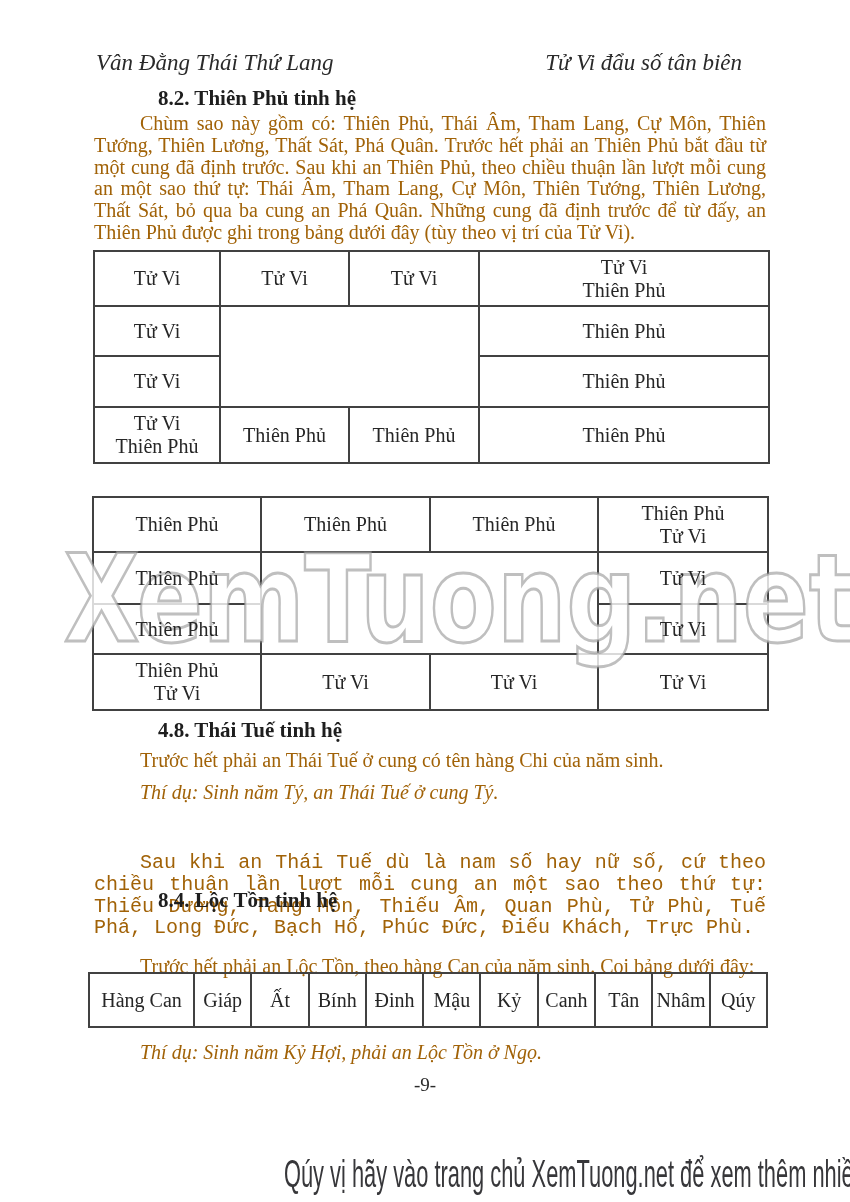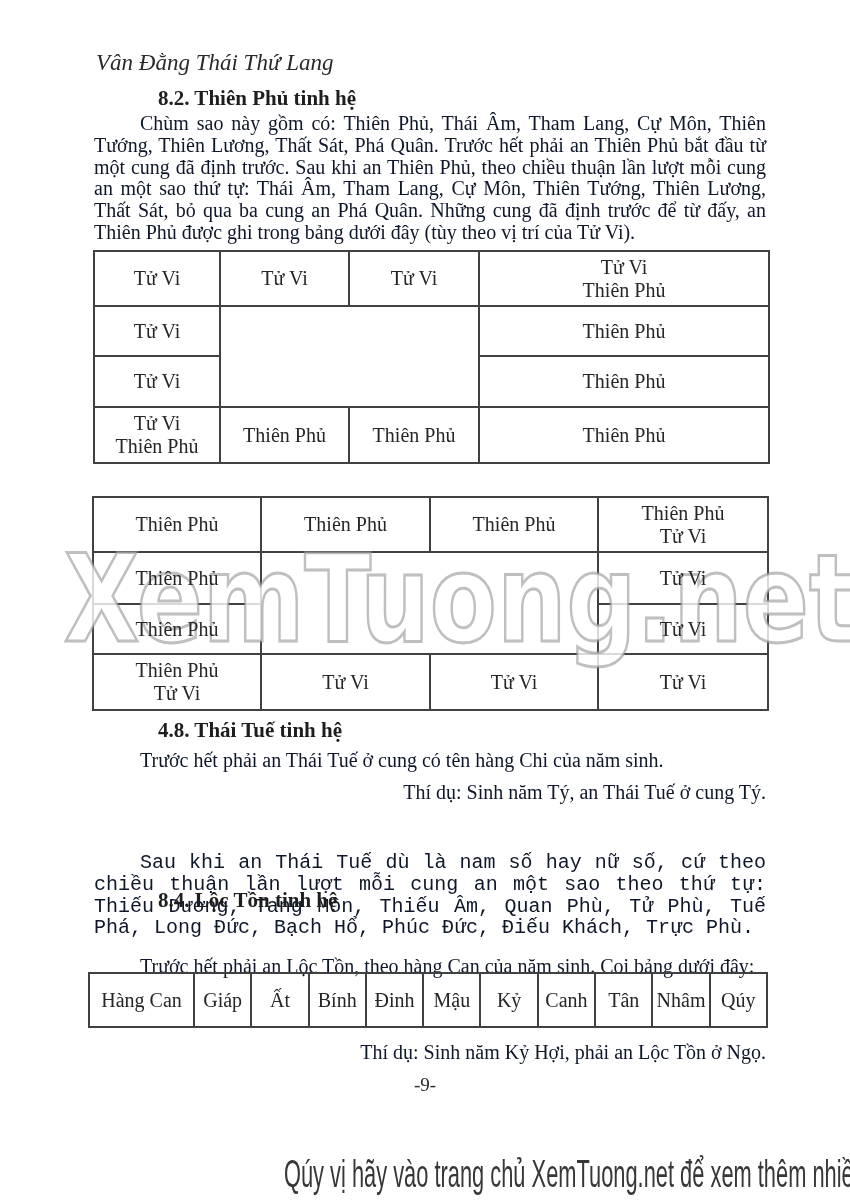--- a/index.html
+++ b/index.html
@@ -19,24 +19,24 @@
   }
   .header-right { padding-right:24px; }
   .sec-heading {
     position:absolute; left:158px;
     font-size:21px; font-weight:bold; color:#1e1e1e;
     white-space:nowrap;
   }
   .para {
     position:absolute; left:94px; width:672px;
     font-size:20px; line-height:21.8px;
-    text-align:justify; color:#0f172a;
+    text-align:justify; color:#a16207;
   }
   .indent { text-indent:46px; }
-  .ex { text-align:right; }
+  .ex { font-style:italic; text-align:left; }
   table { border-collapse:collapse; position:absolute; table-layout:fixed; background:transparent; }
   td {
     border:2px solid #414141;
     text-align:center; vertical-align:middle;
     font-size:20px; line-height:23px; color:#262626;
     padding:1px;
   }
   .t1 { top:250px; left:93px; width:675px; }
   .t2 { top:496px; left:92px; width:675px; }
   .t2 td .cl { position:relative; z-index:2; }  
@@ -62,20 +62,21 @@
   .banner .inner {
     display:inline-block; white-space:nowrap;
     transform:scaleX(0.56); transform-origin:center;
   }
 </style>
 </head>
 <body>
 
 <div class="abs header">
   <span>Vân Đằng Thái Thứ Lang</span>
+  <span class="header-right">Tử Vi đẩu số tân biên</span>
 </div>
 
 <div class="sec-heading" style="top:86px;">8.2. Thiên Phủ tinh hệ</div>
 
 <div class="para indent" style="top:113px;">Chùm sao này gồm có: Thiên Phủ, Thái Âm, Tham Lang, Cự Môn, Thiên Tướng, Thiên Lương, Thất Sát, Phá Quân. Trước hết phải an Thiên Phủ bắt đầu từ một cung đã định trước. Sau khi an Thiên Phủ, theo chiều thuận lần lượt mỗi cung an một sao thứ tự: Thái Âm, Tham Lang, Cự Môn, Thiên Tướng, Thiên Lương, Thất Sát, bỏ qua ba cung an Phá Quân. Những cung đã định trước để từ đấy, an Thiên Phủ được ghi trong bảng dưới đây (tùy theo vị trí của Tử Vi).</div>
 
 <table class="t1">
   <colgroup>
       <col style="width:126px">
       <col style="width:129px">

